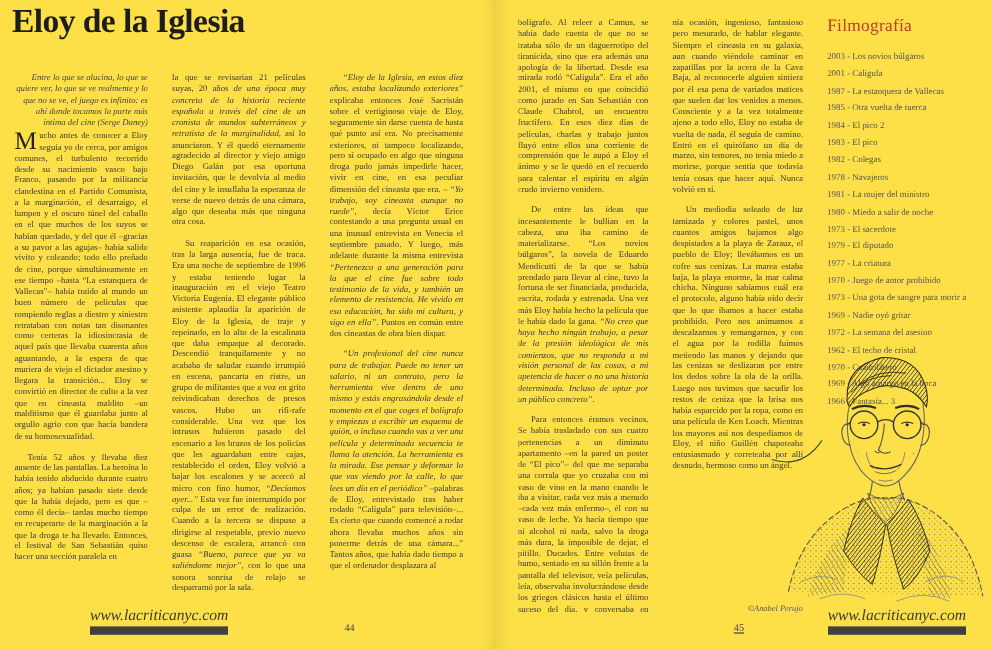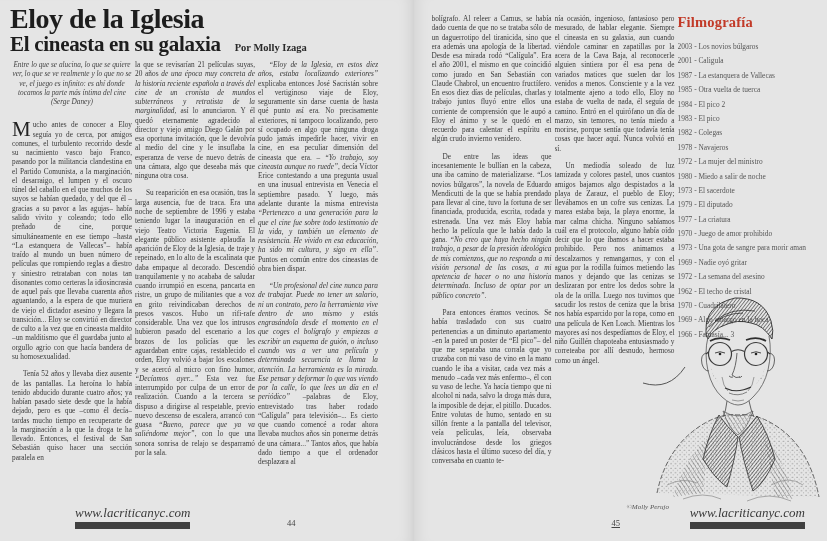--- a/index.html
+++ b/index.html
@@ -4,63 +4,63 @@
 <style>
   * { margin:0; padding:0; box-sizing:border-box; }
   html,body { width:827px; height:541px; overflow:hidden; }
   body {
     background:#fbfbf9;
     font-family:"Liberation Serif","DejaVu Serif",serif;
     color:#333;
     position:relative;
   }
   .spread { position:absolute; inset:0; display:flex; }
-  .page { position:relative; width:413.5px; height:541px; background:#e5e5e5; }
+  .page { position:relative; width:413.5px; height:541px; background:#fde047; }
   .page.left  { box-shadow: inset -14px 0 18px -16px rgba(0,0,0,.18); }
   .page.right { box-shadow: inset 14px 0 18px -16px rgba(0,0,0,.14); }
 
   
   .header { position:absolute; left:10px; top:4px; width:330px; }
   .title {
     font-size:28px; font-weight:bold; letter-spacing:-.5px;
     color:#1d1d1d; line-height:1.05;
   }
   .subtitle-row { display:flex; align-items:baseline; gap:14px; }
   .subtitle {
     font-size:21px; font-weight:bold; letter-spacing:-.3px;
     color:#1d1d1d; line-height:1.1;
   }
   .byline { font-size:10.5px; font-weight:bold; color:#2a2a2a; white-space:nowrap; }
 
   
-  .cols { position:absolute; display:flex; gap:3px; }
+  .cols { position:absolute; display:flex; gap:20px; }
   .page.left  .cols { left:12px; top:60px;  width:374px; height:452px; }
   .page.right .cols { left:18px; top:10px;  width:374px; height:500px; }
   .col { width:120px; height:100%; overflow:hidden; }
   .col p {
     font-size:7.3px; line-height:1.27; text-align:justify;
     margin-bottom:8px; color:#3a3a3a;
     overflow-wrap:break-word; hyphens:auto;
   }
-  .col p.epigraph { font-style:italic; text-align:center; margin-bottom:14px; color:#444; }
+  .col p.epigraph { font-style:italic; text-align:right; margin-bottom:2px; color:#444; }
   .col p.indent { text-indent:11px; }
   .col p.flow { text-indent:0; }
   .col p em { font-style:italic; }
   .col p.dropcap::first-letter {
     float:left; font-size:21px; line-height:16px;
     padding:1px 2px 0 0; font-weight:normal; color:#222;
   }
 
   
   .page.right .col { padding-top:4px; }
 
   
   .filmography { width:128px; padding-top:6px; }
   .filmography h2 {
-    font-size:14.5px; font-weight:bold; letter-spacing:.2px;
+    font-size:14.5px; font-weight:normal; letter-spacing:.2px;
     margin-bottom:11px;
   }
   .film-entry {
     font-size:7.4px; color:#555; margin-bottom:5.4px;
     white-space:nowrap; overflow:hidden;
   }
 
   
   .portrait {
     position:absolute; right:2px; bottom:16px;
@@ -84,24 +84,20 @@
   .page.right .page-number { left:198px;text-decoration:underline; }
 </style>
 </head>
 <body>
 
 <div class="spread">
 
   <div class="page left">
     <div class="header">
       <div class="title">Eloy de la Iglesia</div>
-      <div class="subtitle-row">
-        <span class="subtitle">El cineasta en su galaxia</span>
-        <span class="byline">Por Molly Izaga</span>
-      </div>
     </div>
 
     <div class="cols">
       <div class="col">
           <p class="epigraph"><span>Entre lo que se alucina, lo que se quiere ver, lo que se ve realmente y lo que no se ve, el juego es infinito: es ahí donde tocamos la parte más íntima del cine (Serge Daney)</span></p>
           <p class="dropcap"><span>Mucho antes de conocer a Eloy seguía yo de cerca, por amigos comunes, el turbulento recorrido desde su nacimiento vasco bajo Franco, pasando por la militancia clandestina en el Partido Comunista, a la marginación, el desarraigo, el lumpen y el oscuro túnel del caballo en el que muchos de los suyos se habían quedado, y del que él –gracias a su pavor a las agujas– había salido vivito y coleando; todo ello preñado de cine, porque simultáneamente en ese tiempo –hasta “La estanquera de Vallecas”– había traído al mundo un buen número de películas que rompiendo reglas a diestro y siniestro retrataban con notas tan disonantes como certeras la idiosincrasia de aquel país que llevaba cuarenta años aguantando, a la espera de que muriera de viejo el dictador asesino y llegara la transición... Eloy se convirtió en director de culto a la vez que en cineasta maldito –un malditismo que él guardaba junto al orgullo agrio con que hacía bandera de su homosexualidad.</span></p>
           <p class="indent"><span>Tenía 52 años y llevaba diez ausente de las pantallas. La heroína lo había tenido abducido durante cuatro años; ya habían pasado siete desde que la había dejado, pero es que –como él decía– tardas mucho tiempo en recuperarte de la marginación a la que la droga te ha llevado. Entonces, el festival de San Sebastián quiso hacer una sección paralela en</span></p>
         </div>
       <div class="col">
           <p class="flow"><span>la que se revisarían 21 películas suyas, 20 años </span><em>de una época muy concreta de la historia reciente española a través del cine de un cronista de mundos subterráneos y retratista de la marginalidad</em><span>, así lo anunciaron. Y él quedó eternamente agradecido al director y viejo amigo Diego Galán por esa oportuna invitación, que le devolvía al medio del cine y le insuflaba la esperanza de verse de nuevo detrás de una cámara, algo que deseaba más que ninguna otra cosa.</span></p>
@@ -132,21 +128,21 @@
         <h2 style="color: rgb(194, 58, 40);">Filmografía</h2>
         <div>
             <div class="film-entry">2003 - Los novios búlgaros</div>
             <div class="film-entry">2001 - Caligula</div>
             <div class="film-entry">1987 - La estanquera de Vallecas</div>
             <div class="film-entry">1985 - Otra vuelta de tuerca</div>
             <div class="film-entry">1984 - El pico 2</div>
             <div class="film-entry">1983 - El pico</div>
             <div class="film-entry">1982 - Colegas</div>
             <div class="film-entry">1978 - Navajeros</div>
-            <div class="film-entry">1972 - La mujer del ministro</div>
+            <div class="film-entry">1981 - La mujer del ministro</div>
             <div class="film-entry">1980 - Miedo a salir de noche</div>
             <div class="film-entry">1973 - El sacerdote</div>
             <div class="film-entry">1979 - El diputado</div>
             <div class="film-entry">1977 - La criatura</div>
             <div class="film-entry">1970 - Juego de amor prohibido</div>
             <div class="film-entry">1973 - Una gota de sangre para morir amando</div>
             <div class="film-entry">1969 - Nadie oyó gritar</div>
             <div class="film-entry">1972 - La semana del asesino</div>
             <div class="film-entry">1962 - El techo de cristal</div>
             <div class="film-entry">1970 - Cuadrilátero</div>
@@ -205,18 +201,18 @@
       <path d="M82,101 Q94,107 108,100" fill="none" stroke="#333" stroke-width="1.1"></path>
       <path d="M86,106 Q95,110 104,105" fill="none" stroke="#666" stroke-width=".8"></path>
 
       <path d="M89,113 Q95,115 101,113" fill="none" stroke="#777" stroke-width=".7"></path>
 
       <path d="M68,80 Q72,92 78,98 L70,92 Z" fill="url(#inkDots)" stroke="none"></path>
       <path d="M122,80 Q118,92 112,98 L120,92 Z" fill="url(#inkDots)" stroke="none"></path>
 
       <path d="M24,198 Q40,190 54,196 M128,198 Q146,188 160,198 M40,212 Q60,204 78,212 M104,214 Q126,204 148,214" fill="none" stroke="#8a8a8a" stroke-width=".7"></path>
     </svg>
-    <span class="credit">©Molly Perujo</span>
+    <span class="credit">©Anabel Perujo</span>
 
     <span class="page-number">45</span>
     <span class="footer-url">www.lacriticanyc.com</span>
   </div>
 </div>
 
 </body></html>

